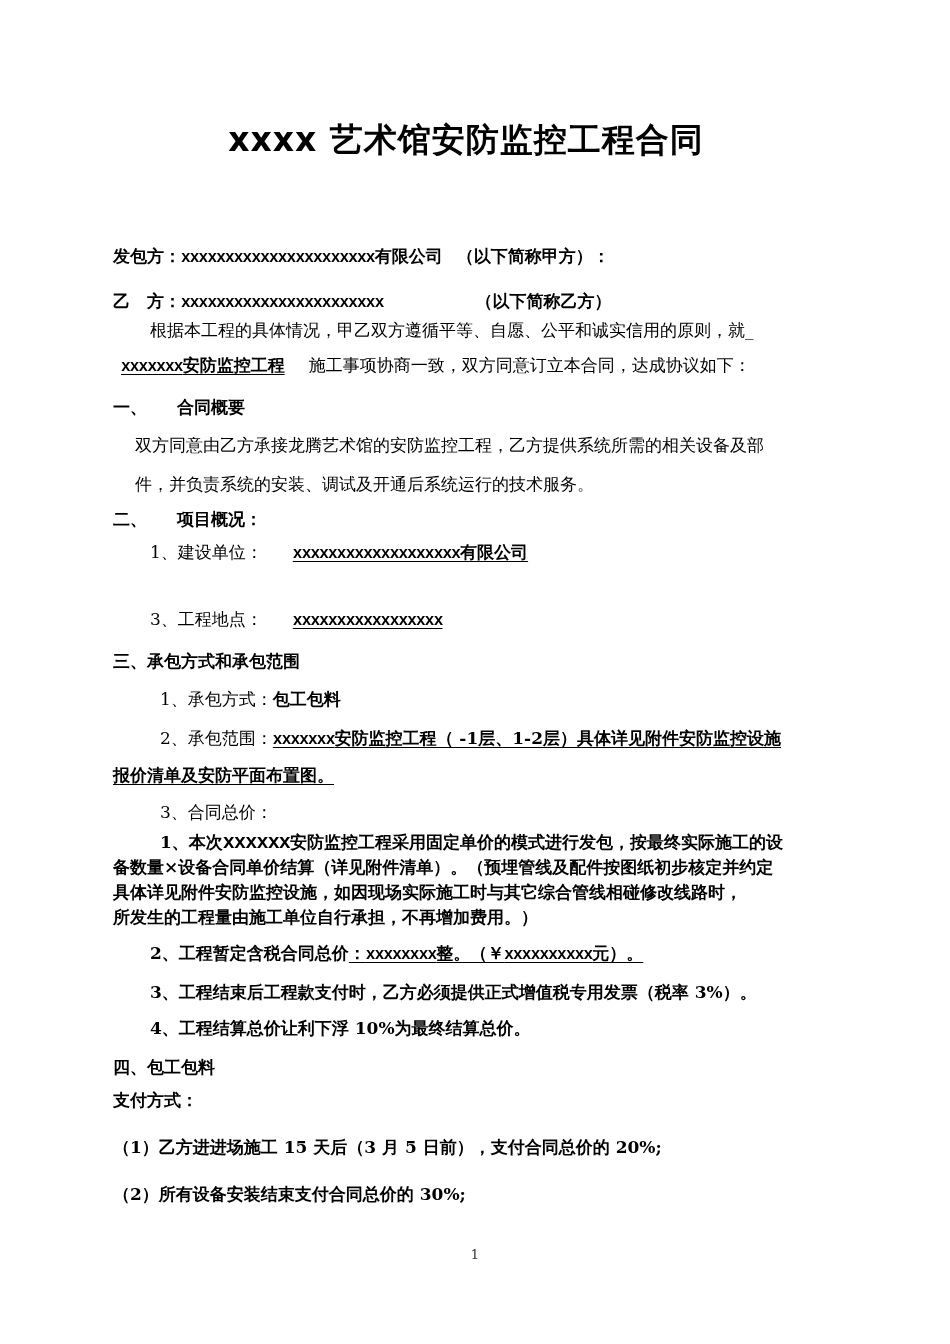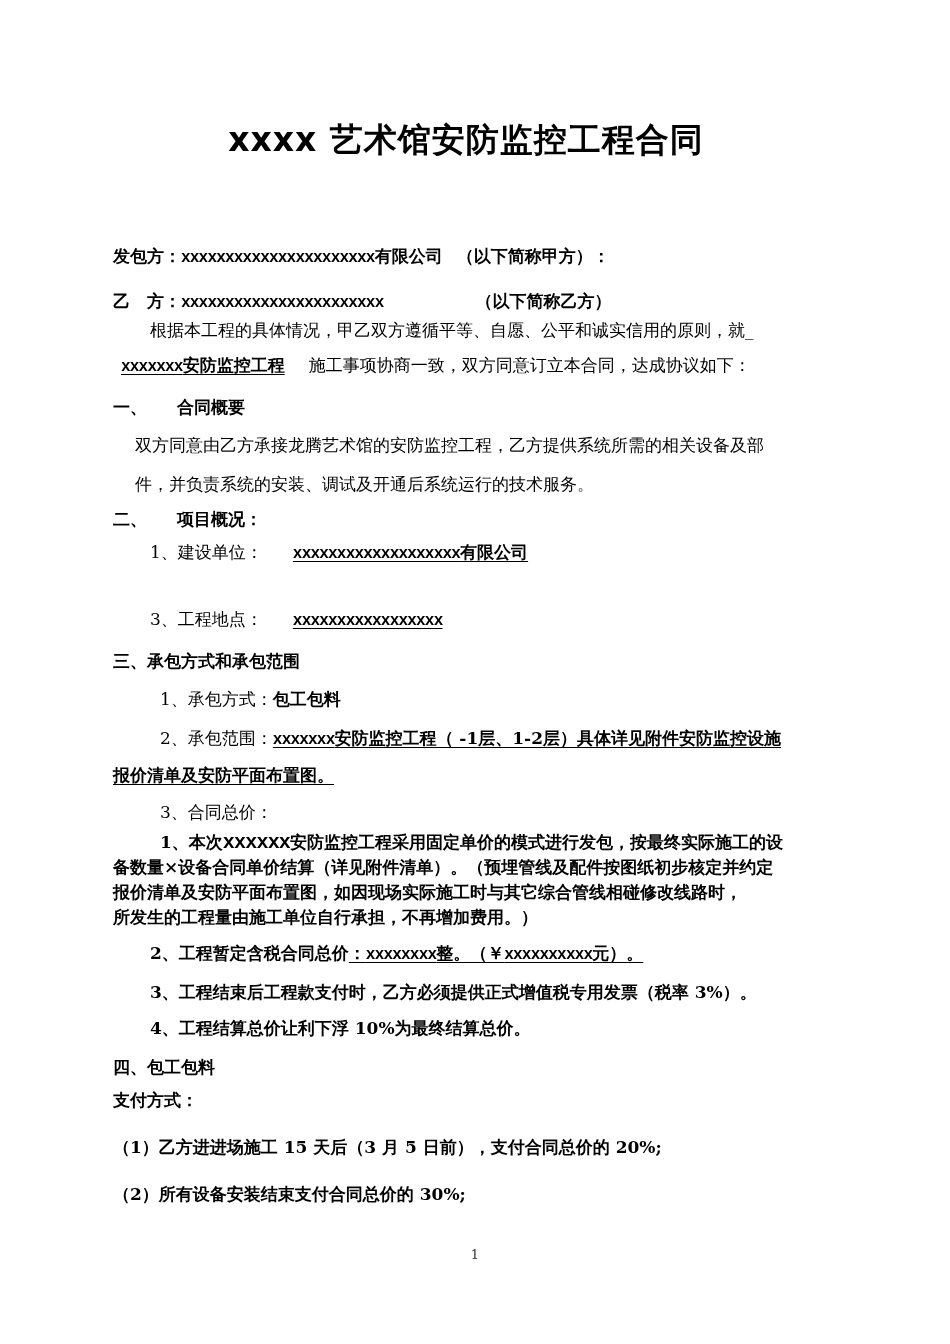--- a/index.html
+++ b/index.html
@@ -95,21 +95,21 @@
   </div>
   <div class="line" style="left:113px; top:766px;">
     <span class="u b">报价清单及安防平面布置图。</span>
   </div>
   <div class="line" style="left:160px; top:803px;text-align:center;">3、合同总价：</div>
 
   <div class="line b" style="left:160px; top:833px;">
     <span>1、本次</span><span class="xsn">xxxxxx</span><span>安防监控工程采用固定单价的模式进行发包，按最终实际施工的设</span>
   </div>
   <div class="line b" style="left:113px; top:858px;">备数量×设备合同单价结算（详见附件清单）。（预埋管线及配件按图纸初步核定并约定</div>
-  <div class="line b" style="left:113px; top:883px;">报价清单及安防平面布置图，如因现场实际施工时与其它综合管线相碰修改线路时，</div>
+  <div class="line b" style="left:113px; top:883px;">具体详见附件安防监控设施，如因现场实际施工时与其它综合管线相碰修改线路时，</div>
   <div class="line b" style="left:113px; top:908px;">所发生的工程量由施工单位自行承担，不再增加费用。）</div>
 
   <div class="line b" style="left:150px; top:944px;">
     <span>2、工程暂定含税合同总价</span><span class="u"><span>：</span><span class="xs">xxxxxxxx</span><span>整。（￥</span><span class="xs">xxxxxxxxxx</span><span>元）。</span><span class="gap" style="width:12px"></span></span>
   </div>
   <div class="line b" style="left:150px; top:983px;">3、工程结束后工程款支付时，乙方必须提供正式增值税专用发票（税率 3%）。</div>
   <div class="line b" style="left:150px; top:1019px;">4、工程结算总价让利下浮 10%为最终结算总价。</div>
 
   <div class="line b" style="left:113px; top:1058px;">四、包工包料</div>
   <div class="line b" style="left:113px; top:1091px;">支付方式：</div>

